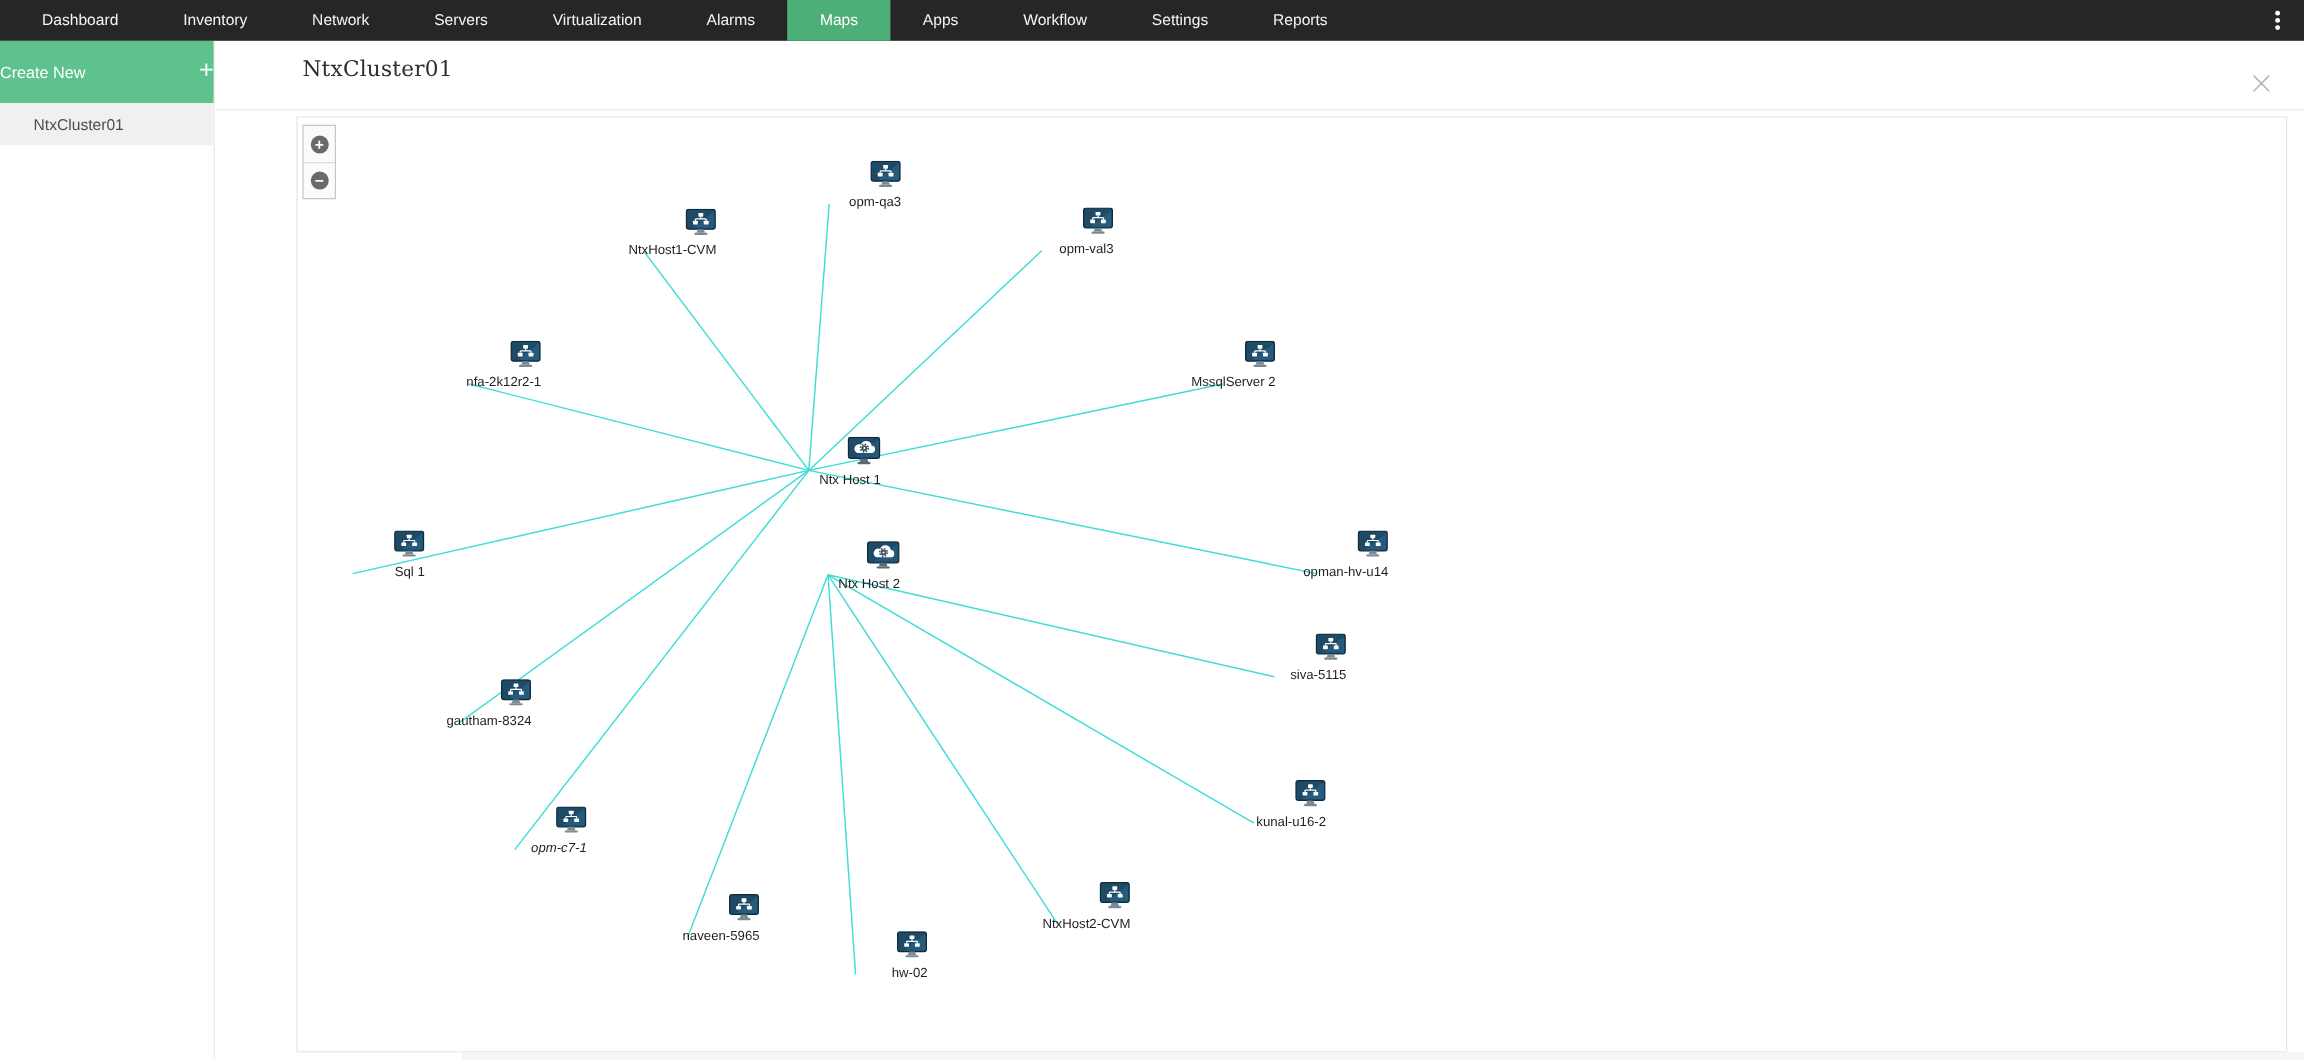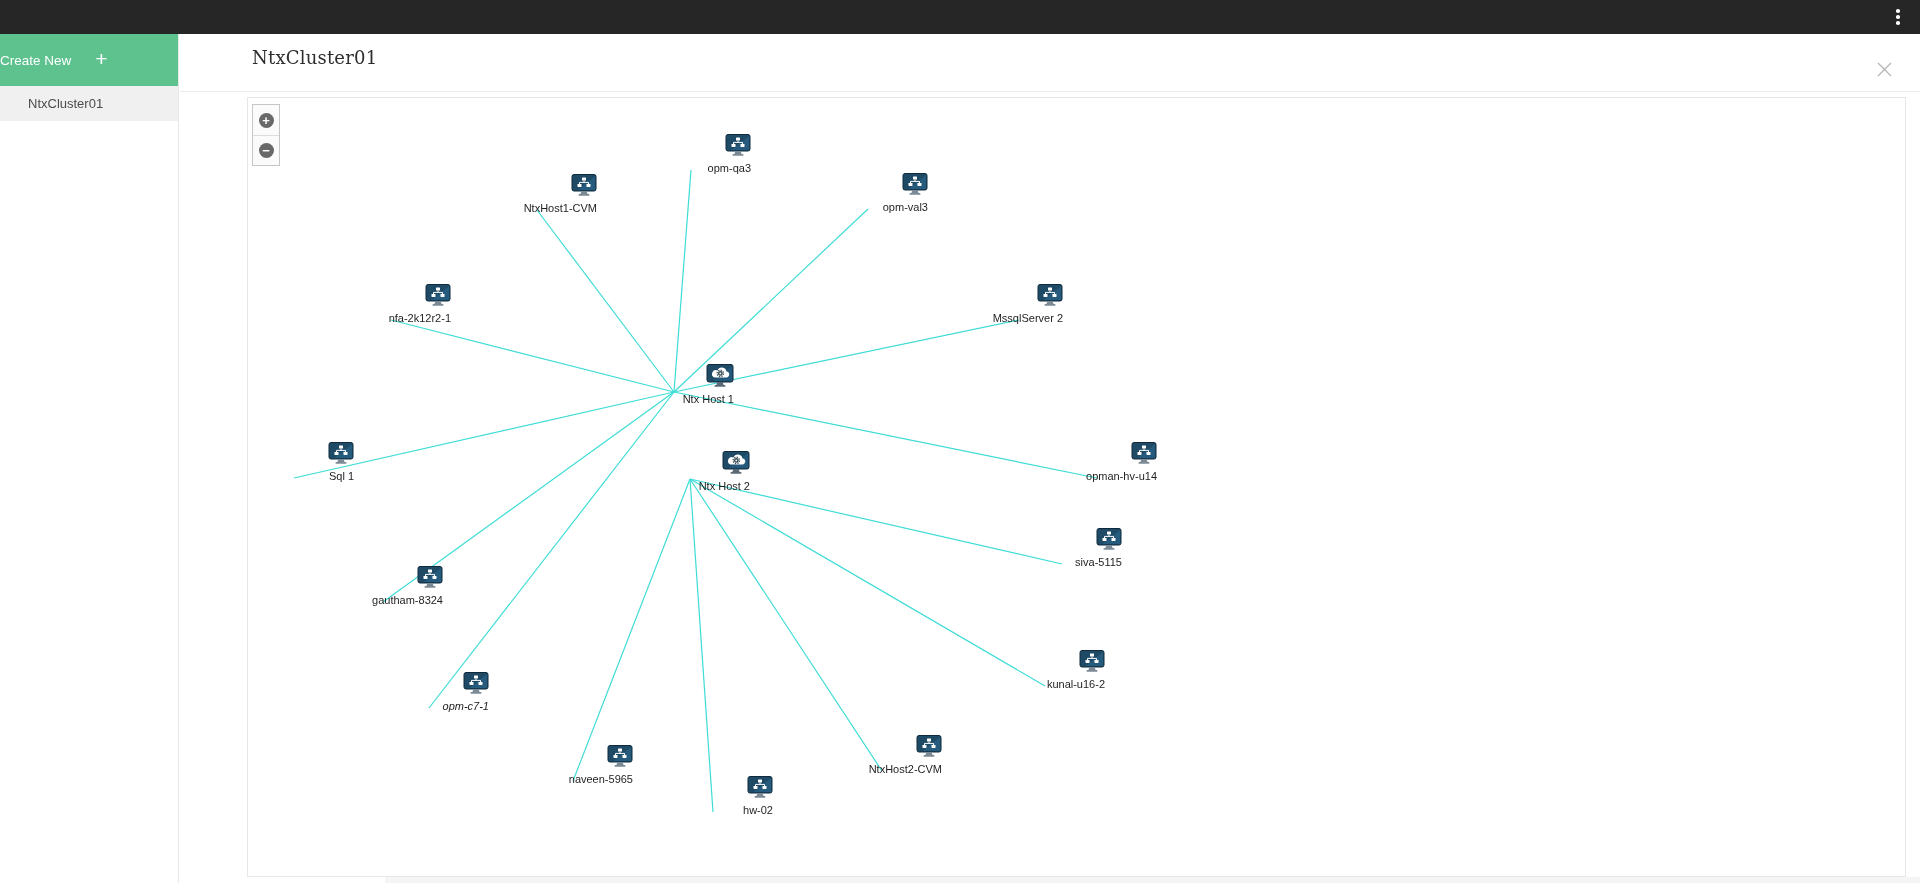--- a/index.html
+++ b/index.html
@@ -15,21 +15,21 @@
   .nav-item.active { background:#4caf78; color:#fff; }
   .kebab { position:absolute; right:13px; top:0; height:34px; width:18px;
            display:flex; flex-direction:column; justify-content:center;
            align-items:center; gap:2.6px; cursor:pointer; }
   .kebab i { width:3.6px; height:3.6px; border-radius:50%; background:#fdfdfd; }
 
   
   .sidebar { position:absolute; left:0; top:34px; bottom:0; width:179px;
              background:#fff; border-right:1px solid #e8e8e8; z-index:20; }
   .create-btn { height:52px; background:#5ec28e; color:#fff; font-size:13.5px;
-                display:flex; align-items:center; justify-content:flex-start;
+                display:flex; align-items:center; justify-content:space-between;
                 gap:24px; cursor:pointer; }
   .create-btn .plus { font-size:21px; font-weight:300; line-height:20px; margin-top:-2px; }
   .side-item { height:35px; line-height:35px; padding-left:28px; font-size:13px;
                color:#4c4c4c; cursor:pointer; }
   .side-item.selected { background:#f0f0f0; }
 
   
   .content { position:absolute; left:180px; top:34px; right:0; bottom:0; background:#fff; }
   .titlebar { position:absolute; left:0; right:0; top:0; height:58px;
               border-bottom:1px solid #ebebeb; }
@@ -61,20 +61,33 @@
                 text-align:center; }
 
   
   .hscroll { position:absolute; left:205px; right:0; bottom:0; height:6px;
              background:#f5f5f5; }
 </style>
 </head>
 <body>
 
 <div class="navbar">
+  <div class="nav-items">
+      <div class="nav-item">Dashboard</div>
+      <div class="nav-item">Inventory</div>
+      <div class="nav-item">Network</div>
+      <div class="nav-item">Servers</div>
+      <div class="nav-item">Virtualization</div>
+      <div class="nav-item">Alarms</div>
+      <div class="nav-item active">Maps</div>
+      <div class="nav-item">Apps</div>
+      <div class="nav-item">Workflow</div>
+      <div class="nav-item">Settings</div>
+      <div class="nav-item">Reports</div>
+    </div>
   <div class="kebab">
     <i></i>
       <i></i>
       <i></i>
   </div>
 </div>
 
 <div class="sidebar">
   <div class="create-btn">
     <span>Create New</span>

